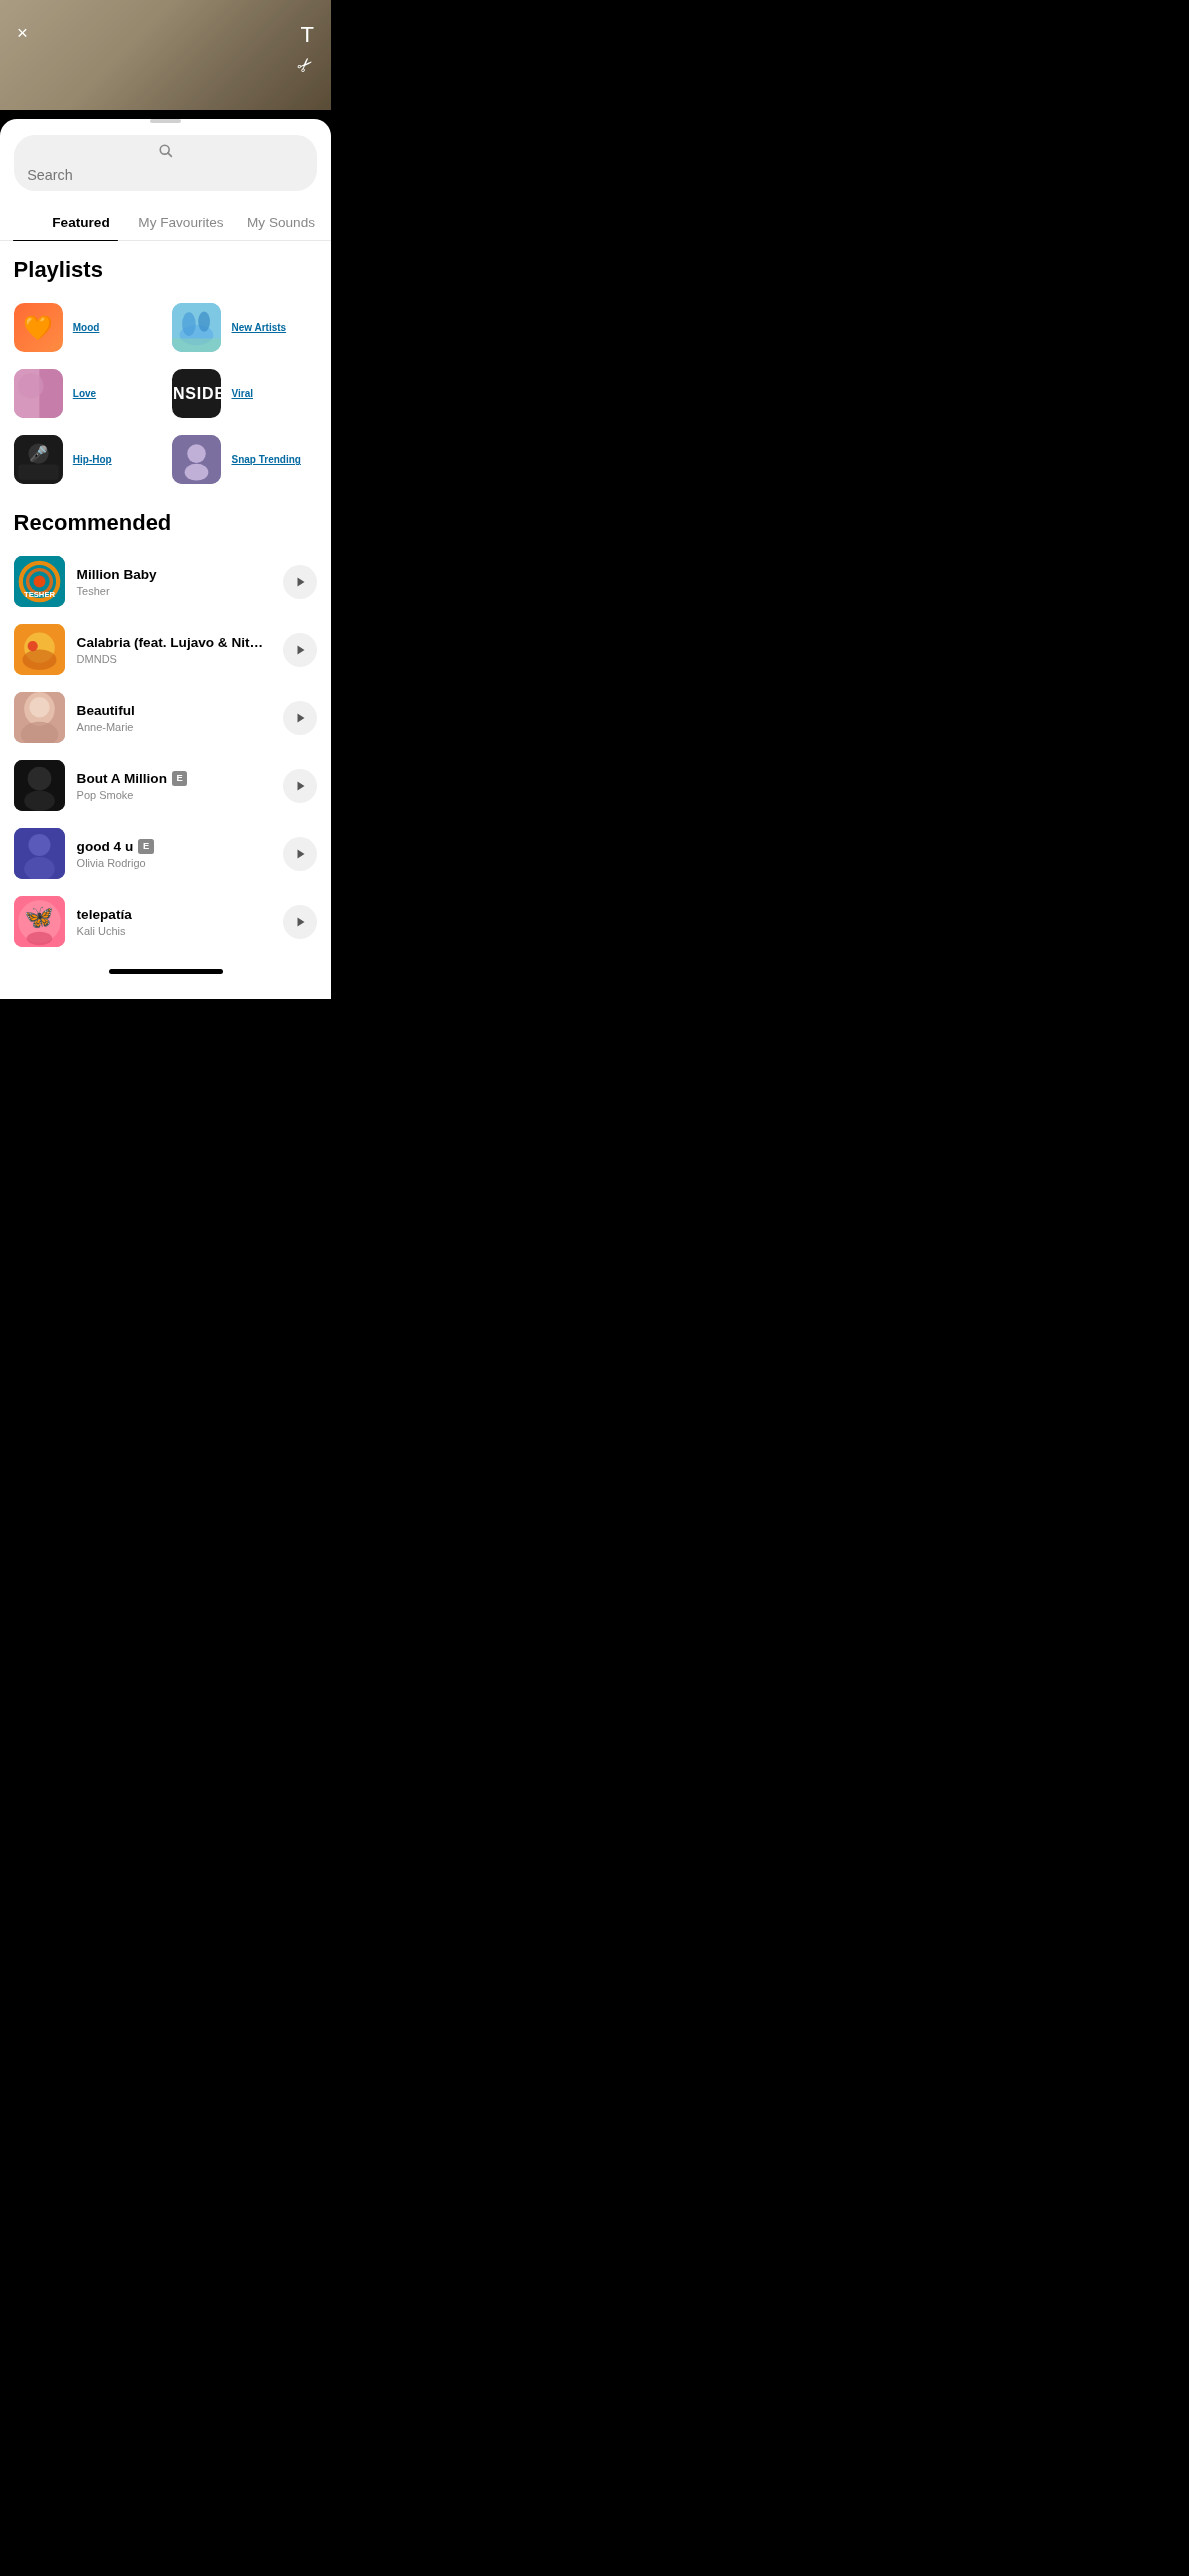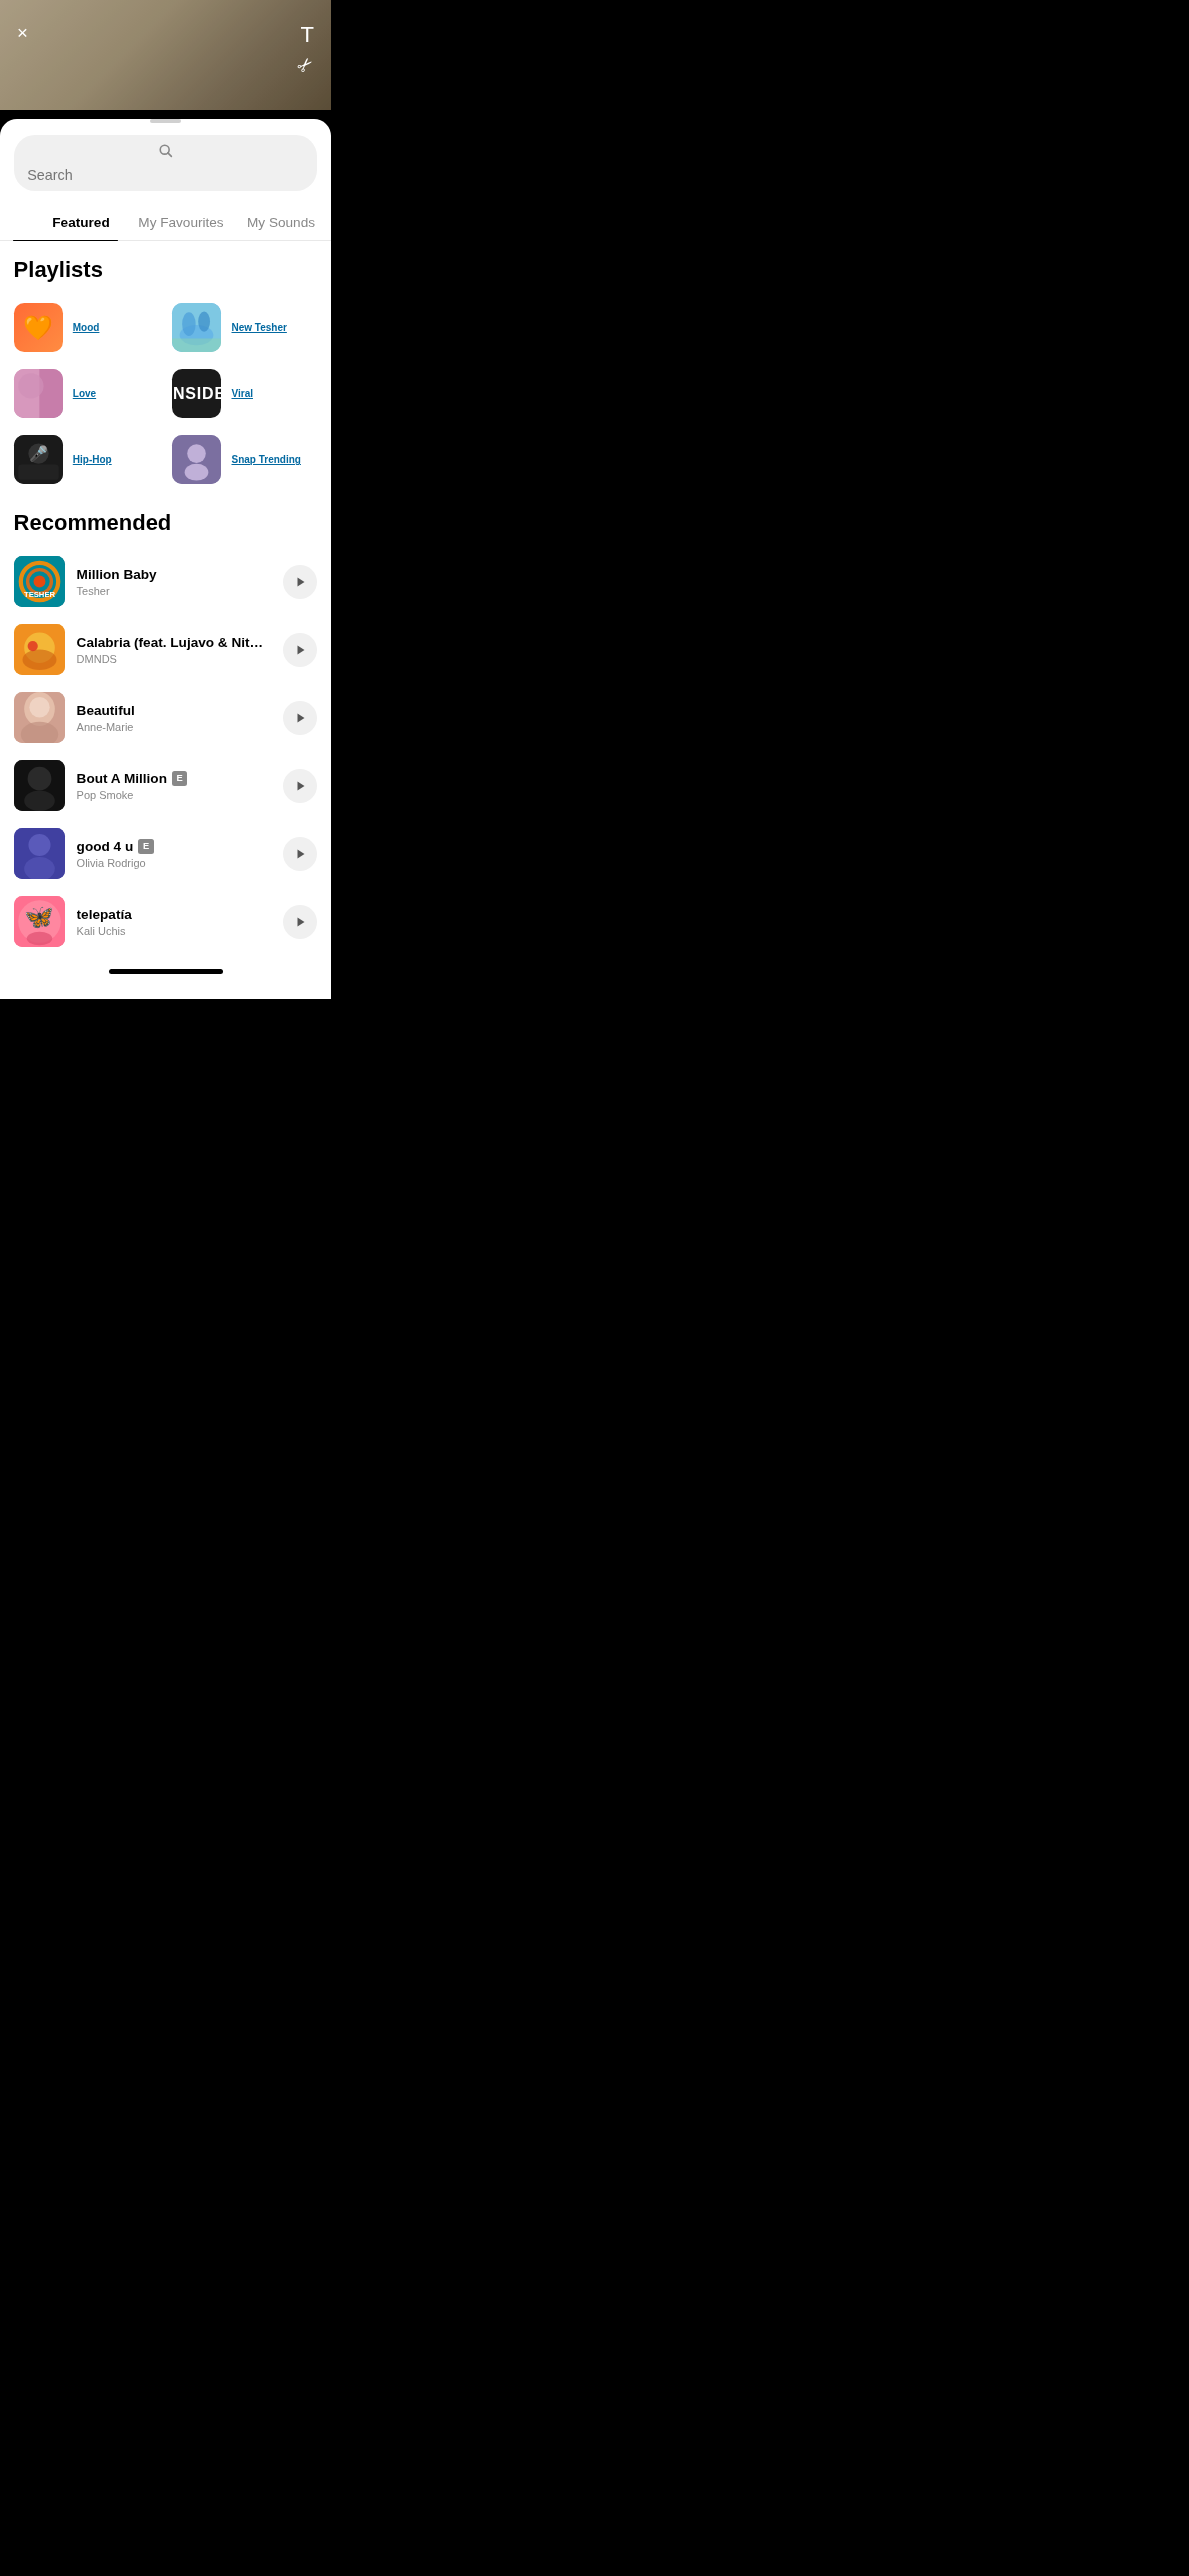--- a/index.html
+++ b/index.html
@@ -357,21 +357,21 @@
       <div class="playlist-item">
         <div class="playlist-thumb new-artists">
           <svg width="49" height="49" viewBox="0 0 58 58">
             <rect width="58" height="58" fill="#7ec8e3"></rect>
             <ellipse cx="29" cy="38" rx="20" ry="12" fill="#5aace8" opacity="0.6"></ellipse>
             <ellipse cx="20" cy="25" rx="8" ry="14" fill="#4a9cd8" opacity="0.7"></ellipse>
             <ellipse cx="38" cy="22" rx="7" ry="12" fill="#3a8cc8" opacity="0.7"></ellipse>
             <rect x="0" y="42" width="58" height="16" fill="#89d4b0" opacity="0.5"></rect>
           </svg>
         </div>
-        <span class="playlist-label">New Tesher</span>
+        <span class="playlist-label">New Artists</span>
       </div>
 
       <div class="playlist-item">
         <div class="playlist-thumb love">
           <svg width="49" height="49" viewBox="0 0 58 58">
             <rect width="58" height="58" fill="#c77daa"></rect>
             <rect x="0" y="0" width="30" height="58" fill="#e8b4d0" opacity="0.5"></rect>
             <circle cx="20" cy="20" r="15" fill="#d090b8" opacity="0.7"></circle>
           </svg>
         </div>

